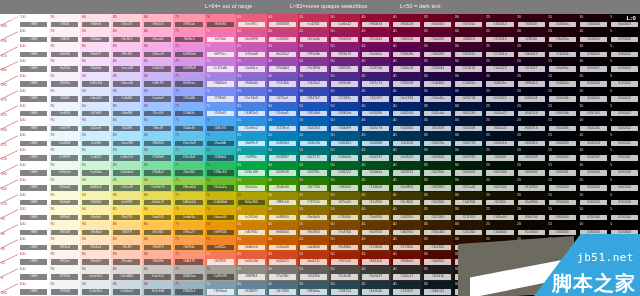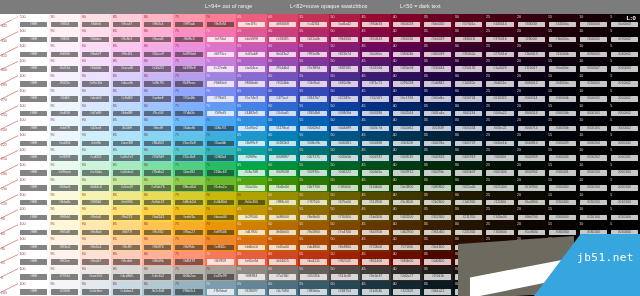--- a/index.html
+++ b/index.html
@@ -2611,15 +2611,16 @@
           </div>
         </div>
       </div>
     </div>
 
   <div id="watermark">
     <div id="wm-shade"></div>
     <div id="wm-white"></div>
     <div id="wm-blue"></div>
     <span id="wm-domain">jb51.net</span>
+    <span id="wm-cn">脚本之家</span>
   </div>
 
 </div>
 
 </body></html>

